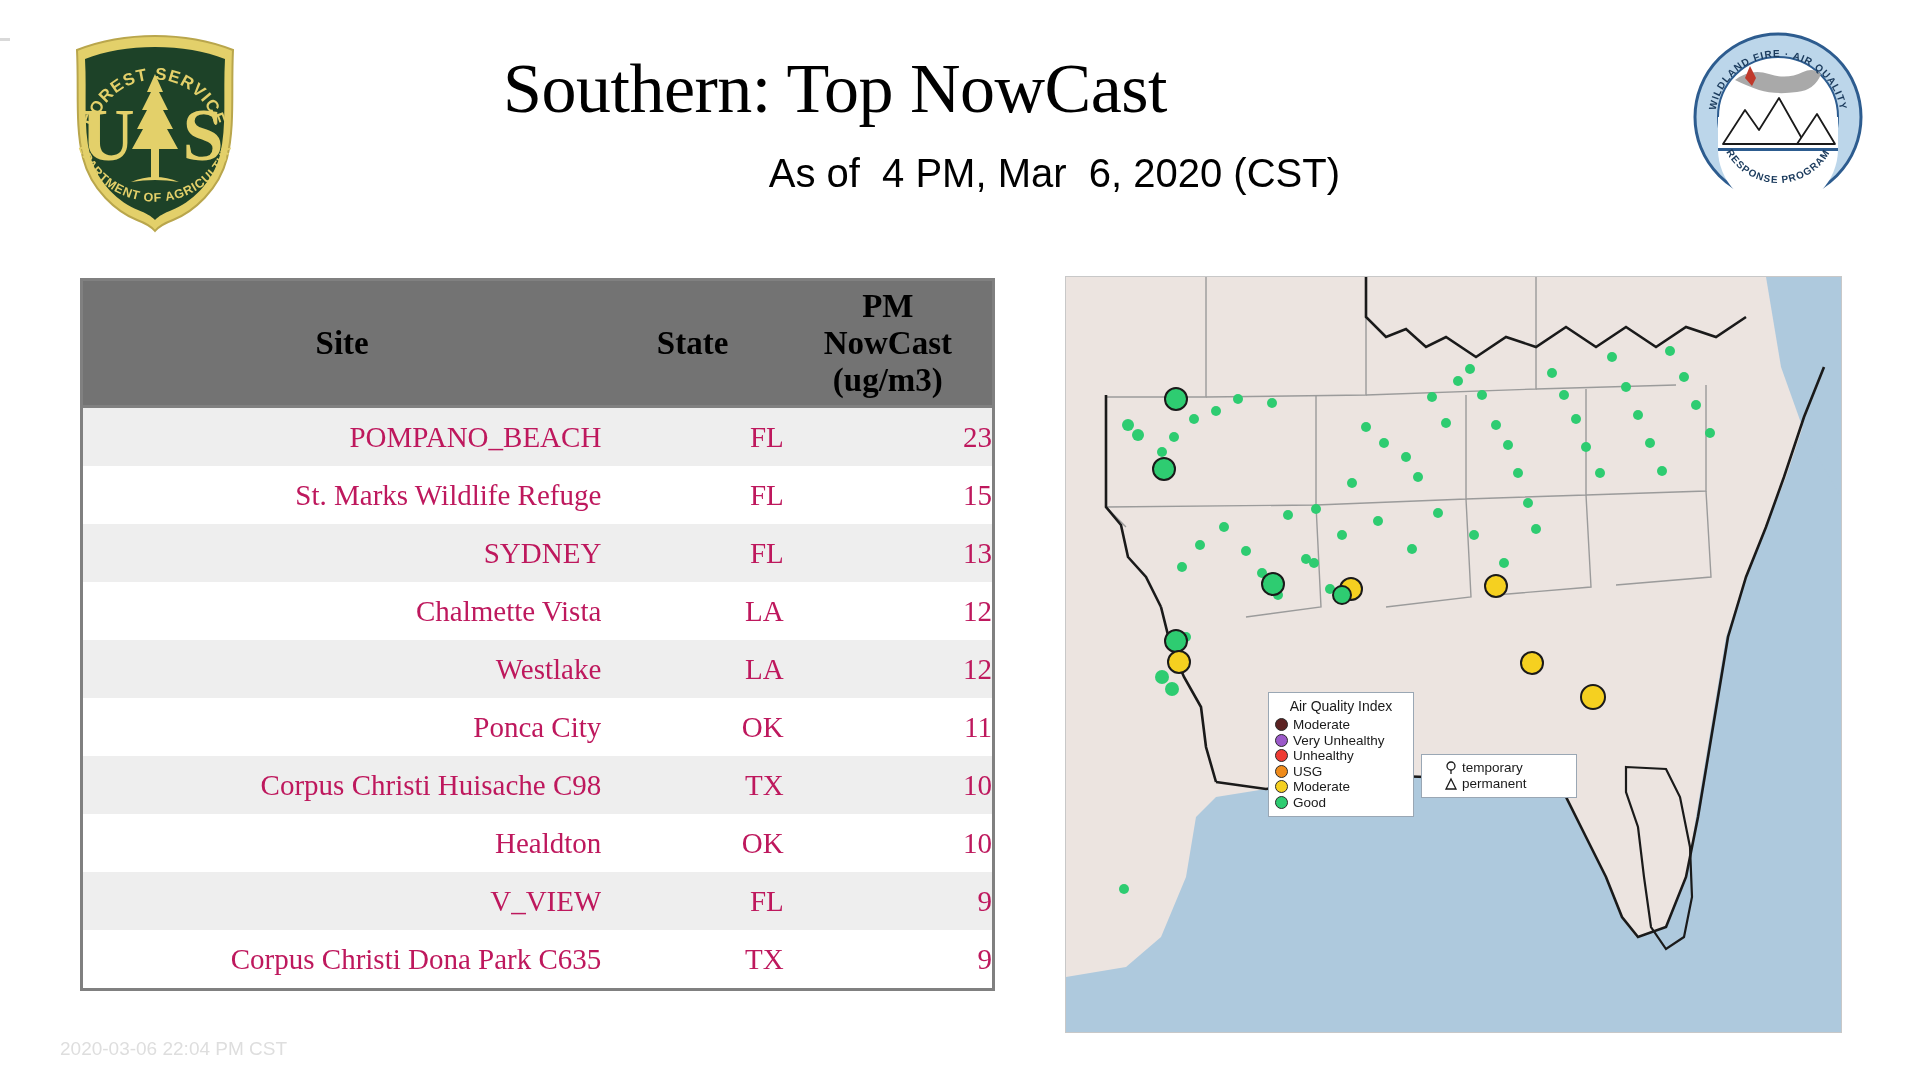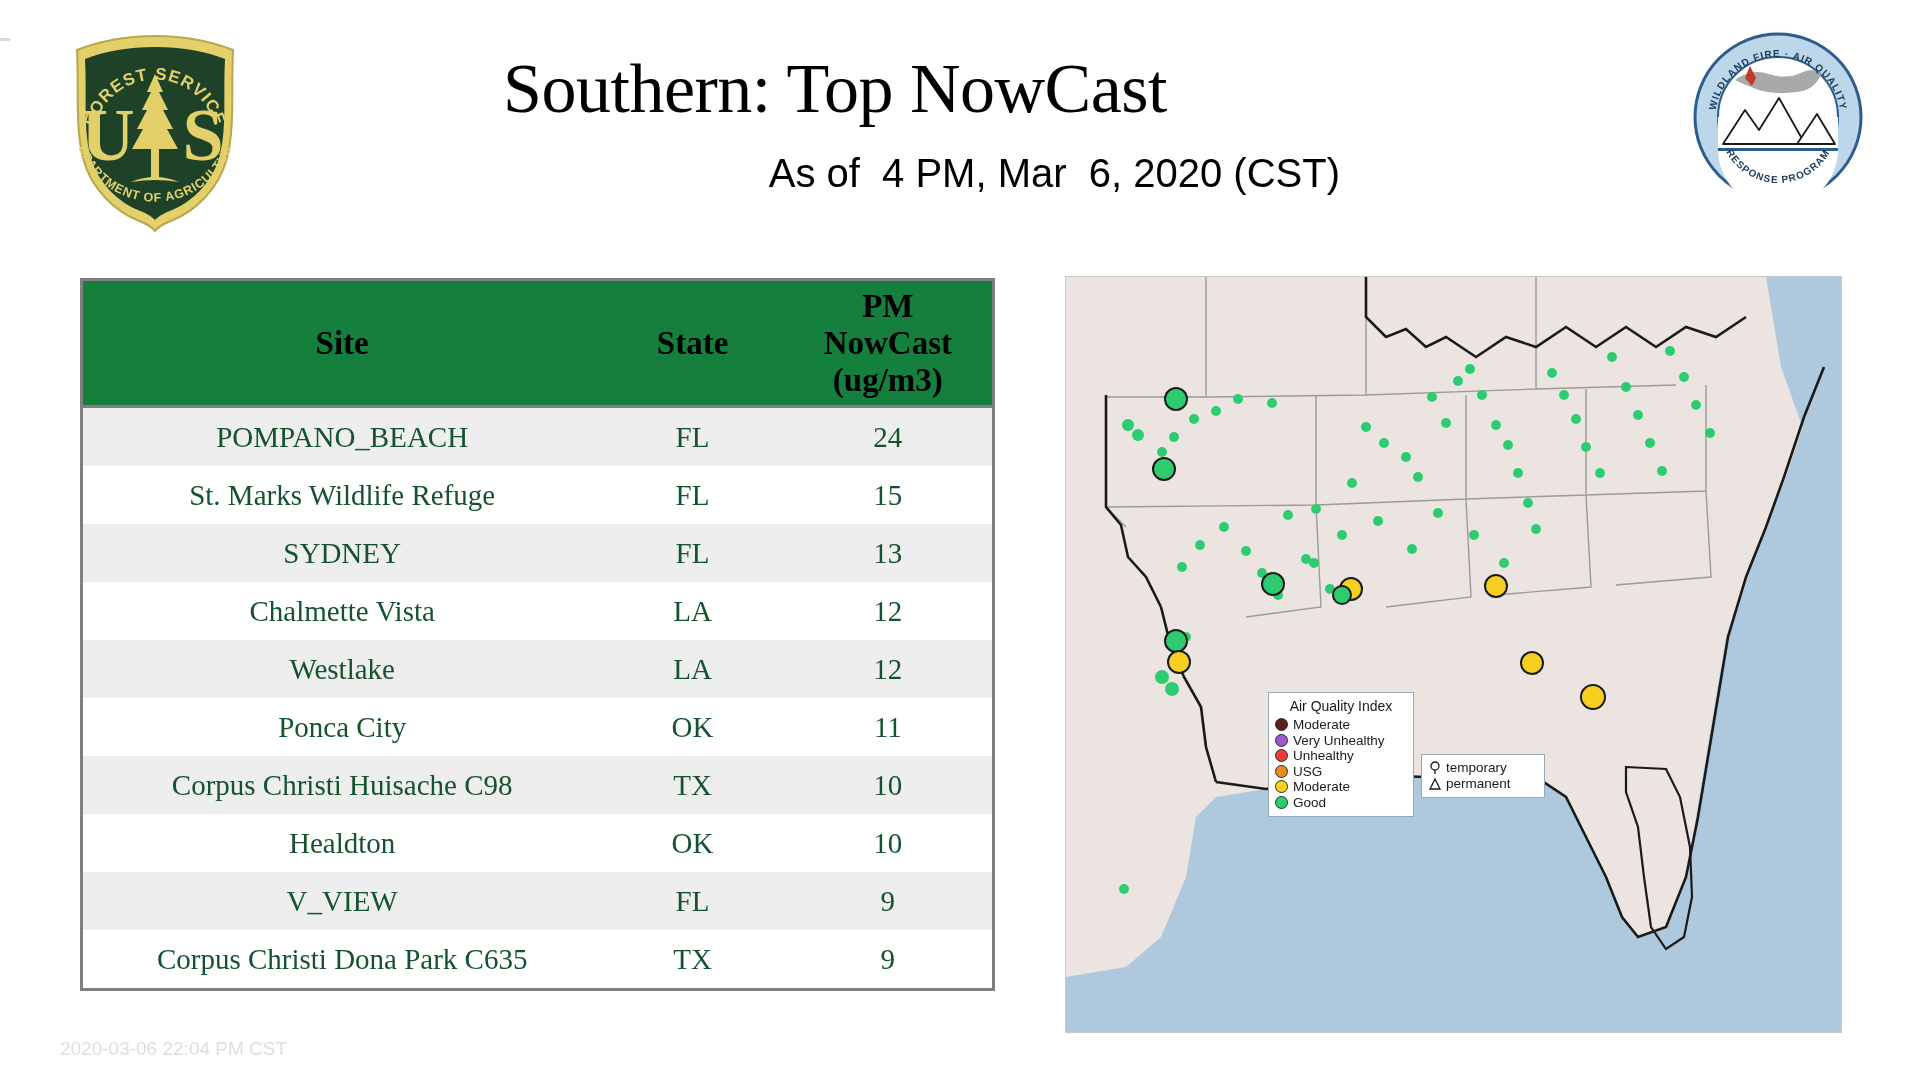--- a/index.html
+++ b/index.html
@@ -37,34 +37,34 @@
   
   #data-table {
     position: absolute; left: 80px; top: 278px;
     width: 915px;
     border-collapse: collapse;
     border: 3px solid #808080;
     font-family: "Liberation Serif", serif;
     background: #ffffff;
   }
   #data-table thead th {
-    background: #15803d;
+    background: #737373;
     border-bottom: 3px solid #808080;
     font-weight: bold;
     font-size: 33px;
     color: #000000;
     padding: 6px 4px;
     text-align: center;
     vertical-align: middle;
     height: 112px;
   }
   #data-table tbody td {
     font-size: 29px;
-    color: #14532d;
-    text-align: center;
+    color: #be185d;
+    text-align: right;
     padding: 0;
     height: 58px;
     line-height: 58px;
     white-space: nowrap;
     overflow: hidden;
   }
   #data-table tbody tr:nth-child(odd) td { background: #eeeeee; }
   #data-table tbody tr:nth-child(even) td { background: #ffffff; }
   .col-site  { width: 57%; }
   .col-state { width: 20%; }
@@ -93,21 +93,21 @@
     font-size: 14px; text-align: center; margin-bottom: 3px; color: #1a1a1a;
   }
   #aqi-legend .legend-row {
     display: flex; align-items: center; font-size: 13.5px; line-height: 15.5px;
     margin-bottom: 0px; white-space: nowrap;
   }
   #aqi-legend .swatch {
     width: 11px; height: 11px; border-radius: 50%;
     border: 1.4px solid #2a2a2a; margin-right: 5px; flex: 0 0 auto;
   }
-  #site-legend { left: 355px; top: 477px; width: 110px; padding: 5px 6px; }
+  #site-legend { left: 355px; top: 477px; width: 110px; padding: 5px 22px; }
   #site-legend .legend-row {
     display: flex; align-items: center; font-size: 13.5px; line-height: 16px;
     white-space: nowrap;
   }
   #site-legend .glyph { width: 14px; height: 15px; margin-right: 4px; flex: 0 0 auto; }
 
   #footer-note {
     position: absolute; left: 60px; top: 1038px;
     font-family: "Liberation Sans", sans-serif;
     font-size: 19px; color: #dedede;
@@ -188,21 +188,21 @@
           <span class="hdr-pm-line">PM</span>
           <span class="hdr-pm-line">NowCast</span>
           <span class="hdr-pm-line">(ug/m3)</span>
         </th>
       </tr>
     </thead>
     <tbody id="table-body">
         <tr>
           <td>POMPANO_BEACH</td>
           <td>FL</td>
-          <td>24</td>
+          <td>23</td>
         </tr>
         <tr>
           <td>St. Marks Wildlife Refuge</td>
           <td>FL</td>
           <td>15</td>
         </tr>
         <tr>
           <td>SYDNEY</td>
           <td>FL</td>
           <td>13</td>

